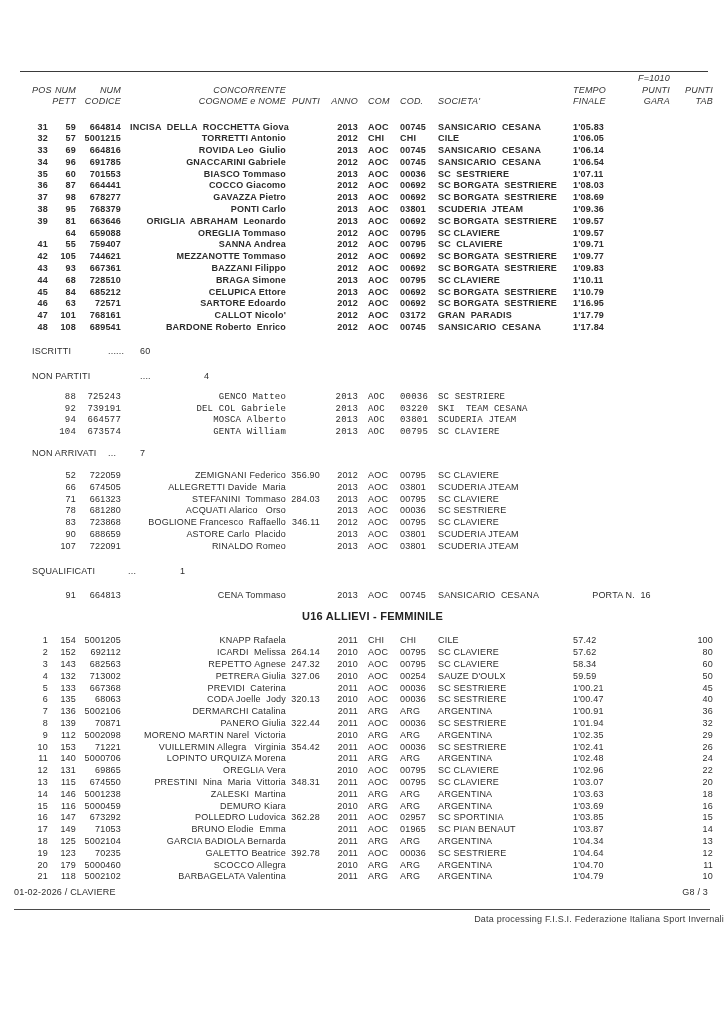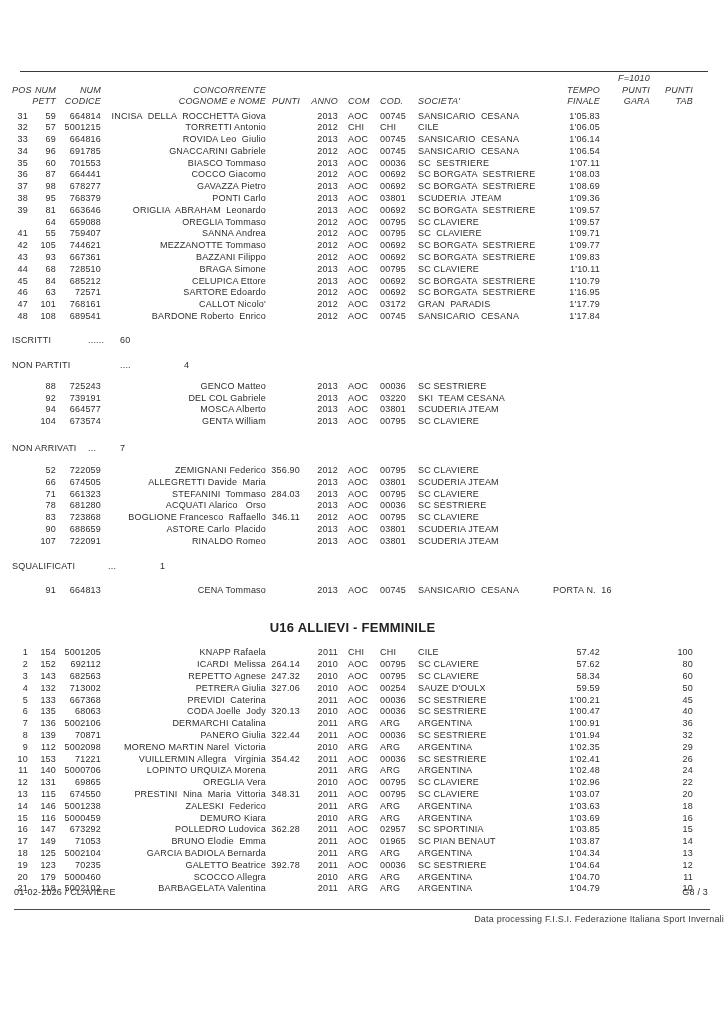--- a/index.html
+++ b/index.html
@@ -2,57 +2,57 @@
 <html><head>
 <meta charset="utf-8">
 <style>
   html,body{margin:0;padding:0;background:#e9e9e9;}
   .page{
     position:relative;width:724px;height:1024px;background:#ffffff;margin:0 auto;
     font-family:"Liberation Sans","DejaVu Sans",sans-serif;
     font-size:9px;letter-spacing:0.2px;color:#2d2d2d;overflow:hidden;
   }
   .rule-top{position:absolute;top:71px;left:20px;right:16px;border-top:1.5px solid #3a3a3a;}
-  .content{position:absolute;left:12px;top:73px;width:681px;}
+  .content{position:absolute;left:32px;top:73px;width:681px;}
 
   .row,.hrow{
     display:grid;position:relative;
     grid-template-columns:16px 28px 45px 165px 34px 38px 34px 34px 147px 47px 50px 43px;
   }
   .row{height:11.8px;line-height:11.8px;}
   .hrow{height:11.5px;line-height:11.5px;}
   .cell,.hcell{white-space:pre;overflow:visible;grid-row:1;}
   .c-pos{grid-column:1;text-align:right;}
   .c-pett{grid-column:2;text-align:right;}
   .c-codice{grid-column:3;text-align:right;}
   .c-name{grid-column:4;text-align:right;padding-left:9px;}
   .c-punti{grid-column:5;text-align:right;}
   .c-anno{grid-column:6;text-align:right;}
   .c-com{grid-column:7;text-align:left;padding-left:10px;}
   .c-cod{grid-column:8;text-align:left;padding-left:8px;}
   .c-societa{grid-column:9;text-align:left;padding-left:12px;}
-  .c-tempo{grid-column:10;text-align:right;}
+  .c-tempo{grid-column:10;}
   .c-gara{grid-column:11;text-align:right;}
   .c-tab{grid-column:12;text-align:right;}
-  .c-note{grid-column:10 / 13;text-align:left;padding-right:43px;}
+  .c-note{grid-column:10 / 13;text-align:center;padding-right:43px;}
 
   .thead{font-style:italic;color:#333;}
   .h-pos{text-align:left;}
-  .rows-main{margin-top:3px;}
+  .rows-main{margin-top:14px;font-weight:bold;}
 
   .counter{display:grid;grid-template-columns:76px 32px auto;height:12px;line-height:12px;}
   .counter .cv{text-align:left;}
   .m-iscritti{margin-top:11px;}
   .m-nonpartiti{margin-top:13px;gap:32px;}
-  .rows-np{margin-top:10px;}
-  .m-nonarrivati{margin-top:14px;}
+  .rows-np{margin-top:10px;font-family:Liberation Mono, monospace;}
+  .m-nonarrivati{margin-top:8px;}
   .rows-na{margin-top:11px;}
   .m-squalificati{margin-top:12px;gap:20px;}
   .rows-sq{margin-top:13px;}
-  .sec-title{margin-top:26px;height:12px;line-height:12px;text-align:center;font-weight:bold;font-size:13px;letter-spacing:0.25px;color:#222;}
+  .sec-title{margin-top:9px;height:12px;line-height:12px;text-align:center;font-weight:bold;font-size:11px;letter-spacing:0.25px;color:#222;}
   .rows-f{margin-top:13px;}
 
   .footer-left{position:absolute;left:14px;top:887px;}
   .footer-right{position:absolute;right:16px;top:887px;}
   .rule-bottom{position:absolute;top:909px;left:14px;right:14px;border-top:1px solid #4a4a4a;}
   .footer-credit{position:absolute;top:914px;left:0;width:100%;text-align:right;color:#383838;}
 </style>
 </head>
 <body>
 
@@ -770,21 +770,21 @@
     <div class="cell c-societa">SC CLAVIERE</div>
     <div class="cell c-tempo">1'03.07</div>
     <div class="cell c-gara"></div>
     <div class="cell c-tab">20</div>
     <div class="cell c-note"></div>
   </div>
         <div class="row">
     <div class="cell c-pos">14</div>
     <div class="cell c-pett">146</div>
     <div class="cell c-codice">5001238</div>
-    <div class="cell c-name">ZALESKI  Federico</div>
+    <div class="cell c-name">ZALESKI  Martina</div>
     <div class="cell c-punti"></div>
     <div class="cell c-anno">2011</div>
     <div class="cell c-com">ARG</div>
     <div class="cell c-cod">ARG</div>
     <div class="cell c-societa">ARGENTINA</div>
     <div class="cell c-tempo">1'03.63</div>
     <div class="cell c-gara"></div>
     <div class="cell c-tab">18</div>
     <div class="cell c-note"></div>
   </div>

